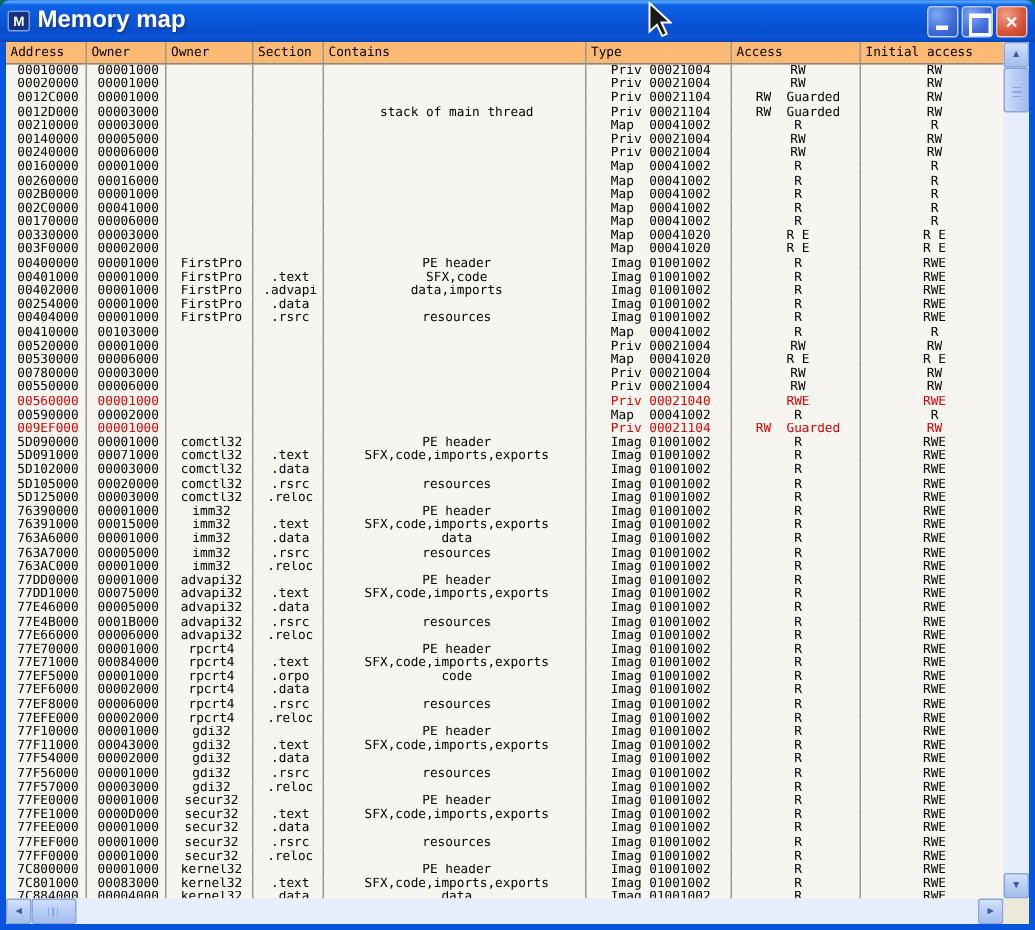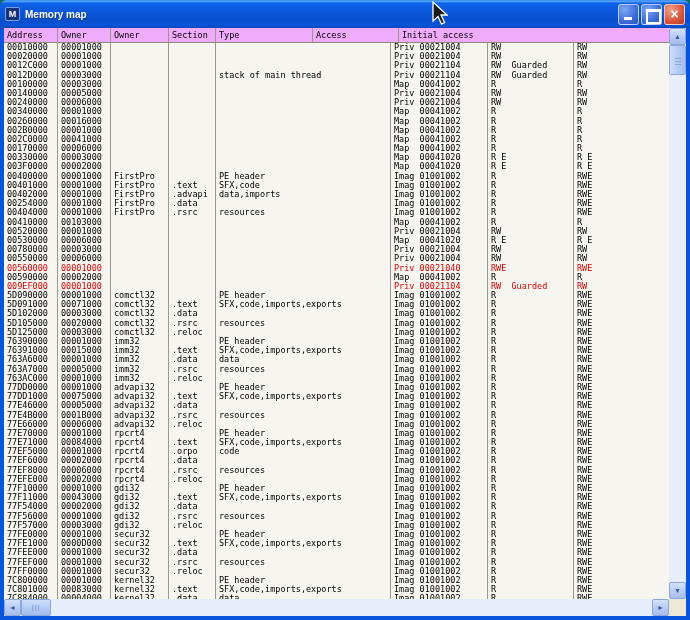--- a/index.html
+++ b/index.html
@@ -3,36 +3,36 @@
 <meta charset="utf-8">
 <style>
   html,body{margin:0;padding:0;width:690px;height:620px;overflow:hidden;background:#0b6b60;}
   *{box-sizing:border-box;}
   .window{position:absolute;left:0;top:0;width:690px;height:620px;background:#0855dd;border-radius:8px 8px 0 0;font-family:"Liberation Sans",sans-serif;}
   .titlebar{position:absolute;left:0;right:0;top:0;height:28px;border-radius:7px 7px 0 0;
     background:linear-gradient(180deg,#2a86f5 0%,#5aa6f8 4%,#0d63e8 12%,#0a58dc 40%,#084ecd 75%,#0a55d8 90%,#0646b8 100%);
     display:flex;align-items:center;padding:0 5px;}
   .app-icon{width:15px;height:14px;background:#14327e;border:1px solid #7fa0d8;color:#fff;
     font:bold 9px/12px "Liberation Sans",sans-serif;text-align:center;margin-right:5px;border-radius:2px;}
-  .title{color:#fff;font-weight:bold;font-size:10px;text-shadow:1px 1px 1px #123c9c;flex:1;}
+  .title{color:#fff;font-weight:bold;font-size:16px;text-shadow:1px 1px 1px #123c9c;flex:1;}
   .win-buttons{display:flex;align-items:center;}
   .wbtn{position:relative;width:21px;height:21px;margin-left:2px;border-radius:3px;border:1px solid rgba(255,255,255,0.65);
     color:#fff;text-align:center;}
   .wbtn.min,.wbtn.max{background:radial-gradient(circle at 30% 25%,#7fa8f4,#3d6cd8 60%,#2c55c0);}
   .wbtn.close{background:radial-gradient(circle at 30% 25%,#f0a088,#d8553a 60%,#b83a20);}
   .wbtn.min::after{content:"";position:absolute;left:5px;bottom:4px;width:8px;height:3px;background:#fff;}
   .wbtn.max::after{content:"";position:absolute;left:4px;top:4px;width:11px;height:10px;border:2px solid #fff;border-top-width:3px;}
   .wbtn.close span{font:bold 14px/18px "Liberation Sans",sans-serif;}
 
   .client{position:absolute;left:4px;right:4px;top:28px;bottom:4px;background:#f6f5f0;}
   .grid{position:absolute;left:0;top:0;right:17px;bottom:17px;overflow:hidden;
     font:8.5px/9.2px "DejaVu Sans Mono",monospace;color:#000;}
-  .header-row{display:flex;height:15px;background:#f0abfc;border-bottom:1px solid #8a887f;}
+  .header-row{display:flex;height:15px;background:#fdba74;border-bottom:1px solid #8a887f;}
   .header-row .cell{line-height:14px;}
-  .rows{position:absolute;left:0;right:0;top:15px;bottom:0;overflow:hidden;}
+  .rows{position:absolute;left:0;right:0;top:15px;bottom:0;overflow:hidden;text-align:center;}
   .row{display:flex;height:9.2px;}
   .row.red .cell{color:var(--red,#de0000);}
   .cell{flex:none;border-right:1px solid #9b998f;padding-left:3px;white-space:pre;overflow:hidden;}
   .c0{width:54px}.c1{width:53px}.c2{width:58px}.c3{width:47px}.c4{width:175px}.c5{width:97px}.c6{width:86px}
   .c7{flex:1 1 auto;border-right:none;}
 
   .vscroll{position:absolute;top:0;right:0;bottom:17px;width:17px;background:#e6edfb;}
   .hscroll{position:absolute;left:0;right:17px;bottom:0;height:17px;background:#e6edfb;}
   .corner{position:absolute;right:0;bottom:0;width:17px;height:17px;background:#ece9d8;}
   .sbtn{position:absolute;width:17px;height:17px;background:linear-gradient(180deg,#d4e2fa,#b8cdf4 50%,#a7bdeb);
@@ -65,20 +65,21 @@
     </span>
   </div>
 
   <div class="client">
     <div class="grid">
       <div class="header-row">
           <span class="cell c0">Address</span>
           <span class="cell c1">Owner</span>
           <span class="cell c2">Owner</span>
           <span class="cell c3">Section</span>
+          <span class="cell c4">Contains</span>
           <span class="cell c5">Type</span>
           <span class="cell c6">Access</span>
           <span class="cell c7">Initial access</span>
         </div>
       <div class="rows">
           <div class="row">
             <span class="cell c0">00010000</span>
             <span class="cell c1">00001000</span>
             <span class="cell c2"></span>
             <span class="cell c3"></span>
@@ -111,21 +112,21 @@
             <span class="cell c0">0012D000</span>
             <span class="cell c1">00003000</span>
             <span class="cell c2"></span>
             <span class="cell c3"></span>
             <span class="cell c4">stack of main thread</span>
             <span class="cell c5">Priv 00021104</span>
             <span class="cell c6">RW  Guarded</span>
             <span class="cell c7">RW</span>
           </div>
           <div class="row">
-            <span class="cell c0">00100000</span>
+            <span class="cell c0">00210000</span>
             <span class="cell c1">00003000</span>
             <span class="cell c2"></span>
             <span class="cell c3"></span>
             <span class="cell c4"></span>
             <span class="cell c5">Map  00041002</span>
             <span class="cell c6">R</span>
             <span class="cell c7">R</span>
           </div>
           <div class="row">
             <span class="cell c0">00140000</span>
@@ -141,21 +142,21 @@
             <span class="cell c0">00240000</span>
             <span class="cell c1">00006000</span>
             <span class="cell c2"></span>
             <span class="cell c3"></span>
             <span class="cell c4"></span>
             <span class="cell c5">Priv 00021004</span>
             <span class="cell c6">RW</span>
             <span class="cell c7">RW</span>
           </div>
           <div class="row">
-            <span class="cell c0">00340000</span>
+            <span class="cell c0">00160000</span>
             <span class="cell c1">00001000</span>
             <span class="cell c2"></span>
             <span class="cell c3"></span>
             <span class="cell c4"></span>
             <span class="cell c5">Map  00041002</span>
             <span class="cell c6">R</span>
             <span class="cell c7">R</span>
           </div>
           <div class="row">
             <span class="cell c0">00260000</span>

